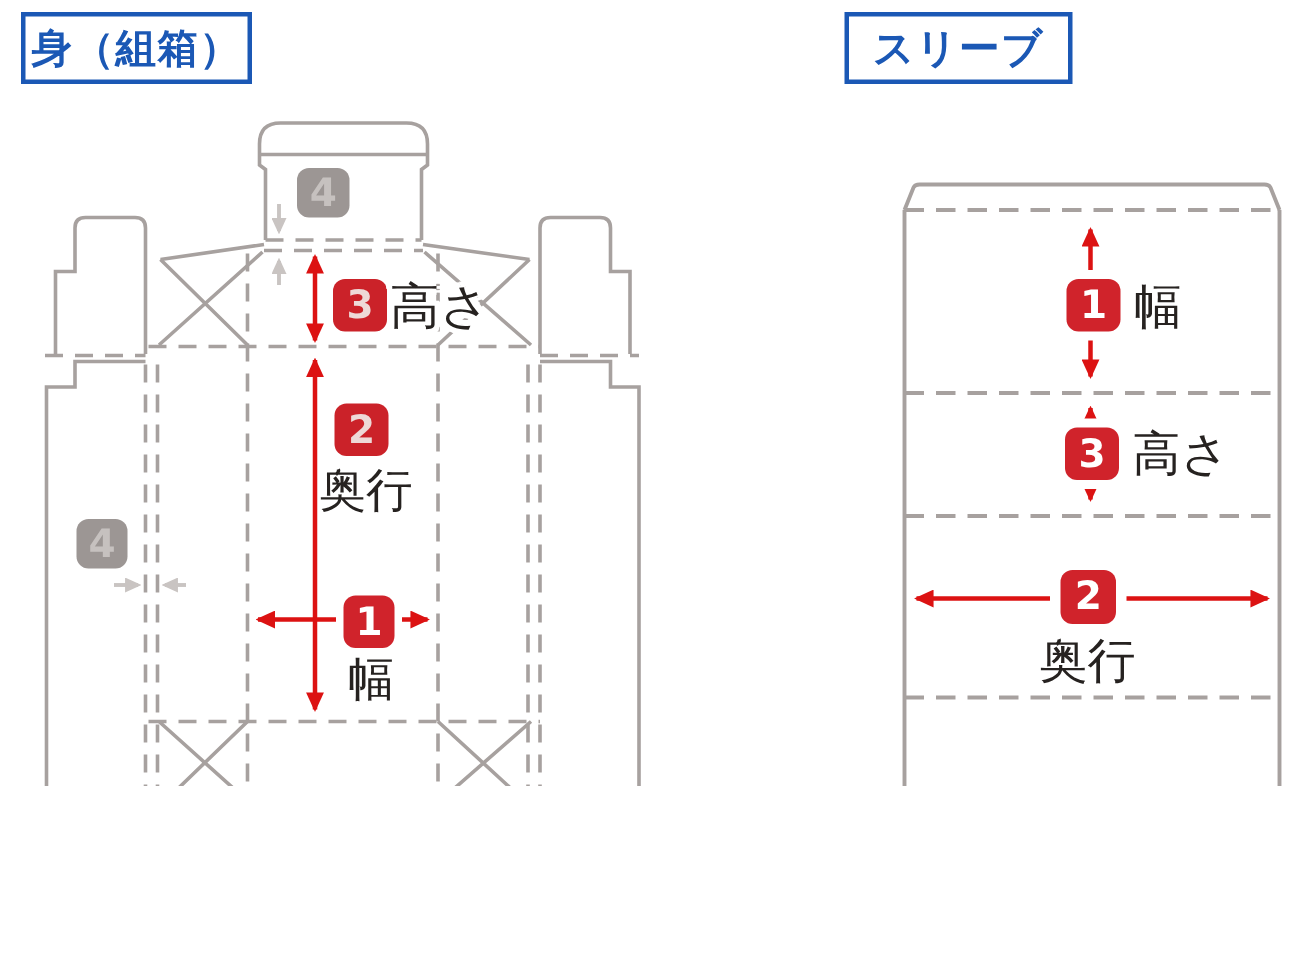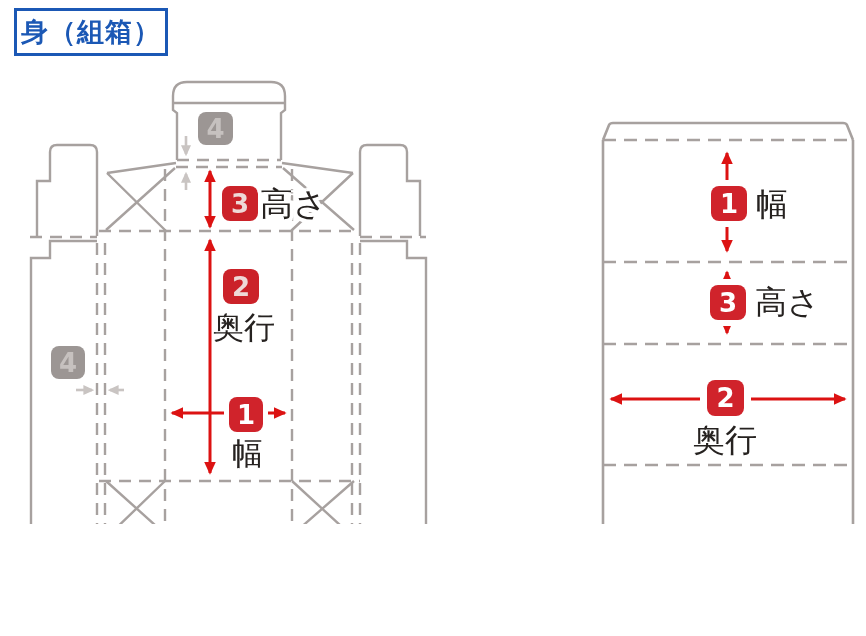--- a/index.html
+++ b/index.html
@@ -121,20 +121,23 @@
       <path marker-end="url(#mg)" d="M186 136 V154"></path>
       <path marker-end="url(#mg)" d="M186 190 V174"></path>
       <path marker-end="url(#mg)" d="M76 390 H92"></path>
       <path marker-end="url(#mg)" d="M124 390 H110"></path>
     </g>
   </svg>
 
   <div class="title-box" id="title-left">
     <span>身（組箱）</span>
   </div>
+  <div class="title-box" id="title-right">
+    <span>スリーブ</span>
+  </div>
 
   <div class="badge gray b4a">4</div>
   <div class="badge gray b4b">4</div>
   <div class="badge red soft b3L">3</div>
   <div class="dim-label halo lab-hL">高さ</div>
   <div class="badge red soft b2L">2</div>
   <div class="dim-label lab-dL">奥行</div>
   <div class="badge red boxed5 b1L">1</div>
   <div class="dim-label lab-wL">幅</div>
 

